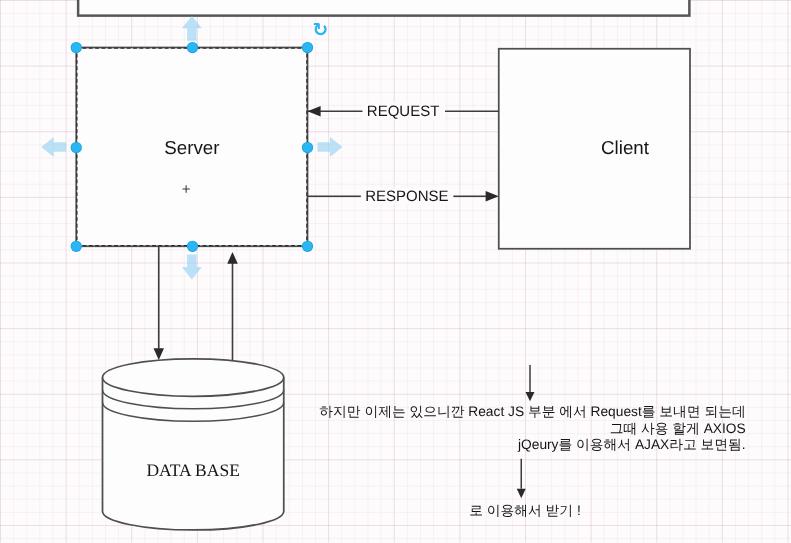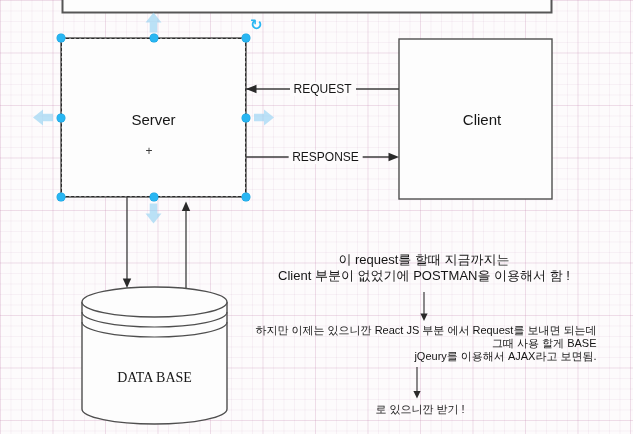--- a/index.html
+++ b/index.html
@@ -107,36 +107,32 @@
     <g fill="#8fd1f3" opacity="0.6">
       <polygon points="33,117.5 43,109.5 43,113.7 53,113.7 53,121.3 43,121.3 43,125.5"></polygon>
       <polygon points="274,117.5 264,109.5 264,113.7 254,113.7 254,121.3 264,121.3 264,125.5"></polygon>
       <polygon points="153.5,12.5 145.5,22.5 149.7,22.5 149.7,32.5 157.3,32.5 157.3,22.5 161.5,22.5"></polygon>
       <polygon points="153.5,223.5 145.5,213.5 149.7,213.5 149.7,203.5 157.3,203.5 157.3,213.5 161.5,213.5"></polygon>
     </g>
   </svg>
 
   <div class="label node-label" style="left:153.5px;top:118.5px;">Server</div>
   <div class="label plus-glyph" style="left:149px;top:151px;">+</div>
-  <div class="label node-label" style="left:482px;top:119px;">Client</div>
+  <div class="label node-label" style="left:500px;top:119px;">Client</div>
   <div class="label db-label" style="left:154.5px;top:378px;font-family:Liberation Serif, serif;">DATA BASE</div>
   <div class="label edge-label" style="left:322.5px;top:89px;">REQUEST</div>
   <div class="label edge-label" style="left:325.5px;top:157px;">RESPONSE</div>
 
-  <div class="note note1" style="left:424px;top:252px;">
-    <div class="line">이 request를 할때 지금까지는</div>
-    <div class="line">Client 부분이 없었기에   POSTMAN을 이용해서 함 !</div>
-  </div>
   <div class="note note2" style="left:426px;top:324px;text-align:right;">
     <div class="line">하지만 이제는 있으니깐 React JS 부분 에서  Request를 보내면 되는데</div>
-    <div class="line">그때 사용 할게  BASE</div>
+    <div class="line">그때 사용 할게  AXIOS</div>
     <div class="line">jQeury를 이용해서 AJAX라고 보면됨.</div>
   </div>
   <div class="note note3" style="left:420px;top:403px;">
-    <div class="line">로  있으니깐 받기 !</div>
+    <div class="line">로  이용해서 받기 !</div>
   </div>
 
   <div class="selection-outline"></div>
   <div class="handle" style="left:57px;top:34px;"></div>
   <div class="handle" style="left:149.5px;top:34px;"></div>
   <div class="handle" style="left:242px;top:34px;"></div>
   <div class="handle" style="left:57px;top:113.5px;"></div>
   <div class="handle" style="left:242px;top:113.5px;"></div>
   <div class="handle" style="left:57px;top:193px;"></div>
   <div class="handle" style="left:149.5px;top:193px;"></div>

